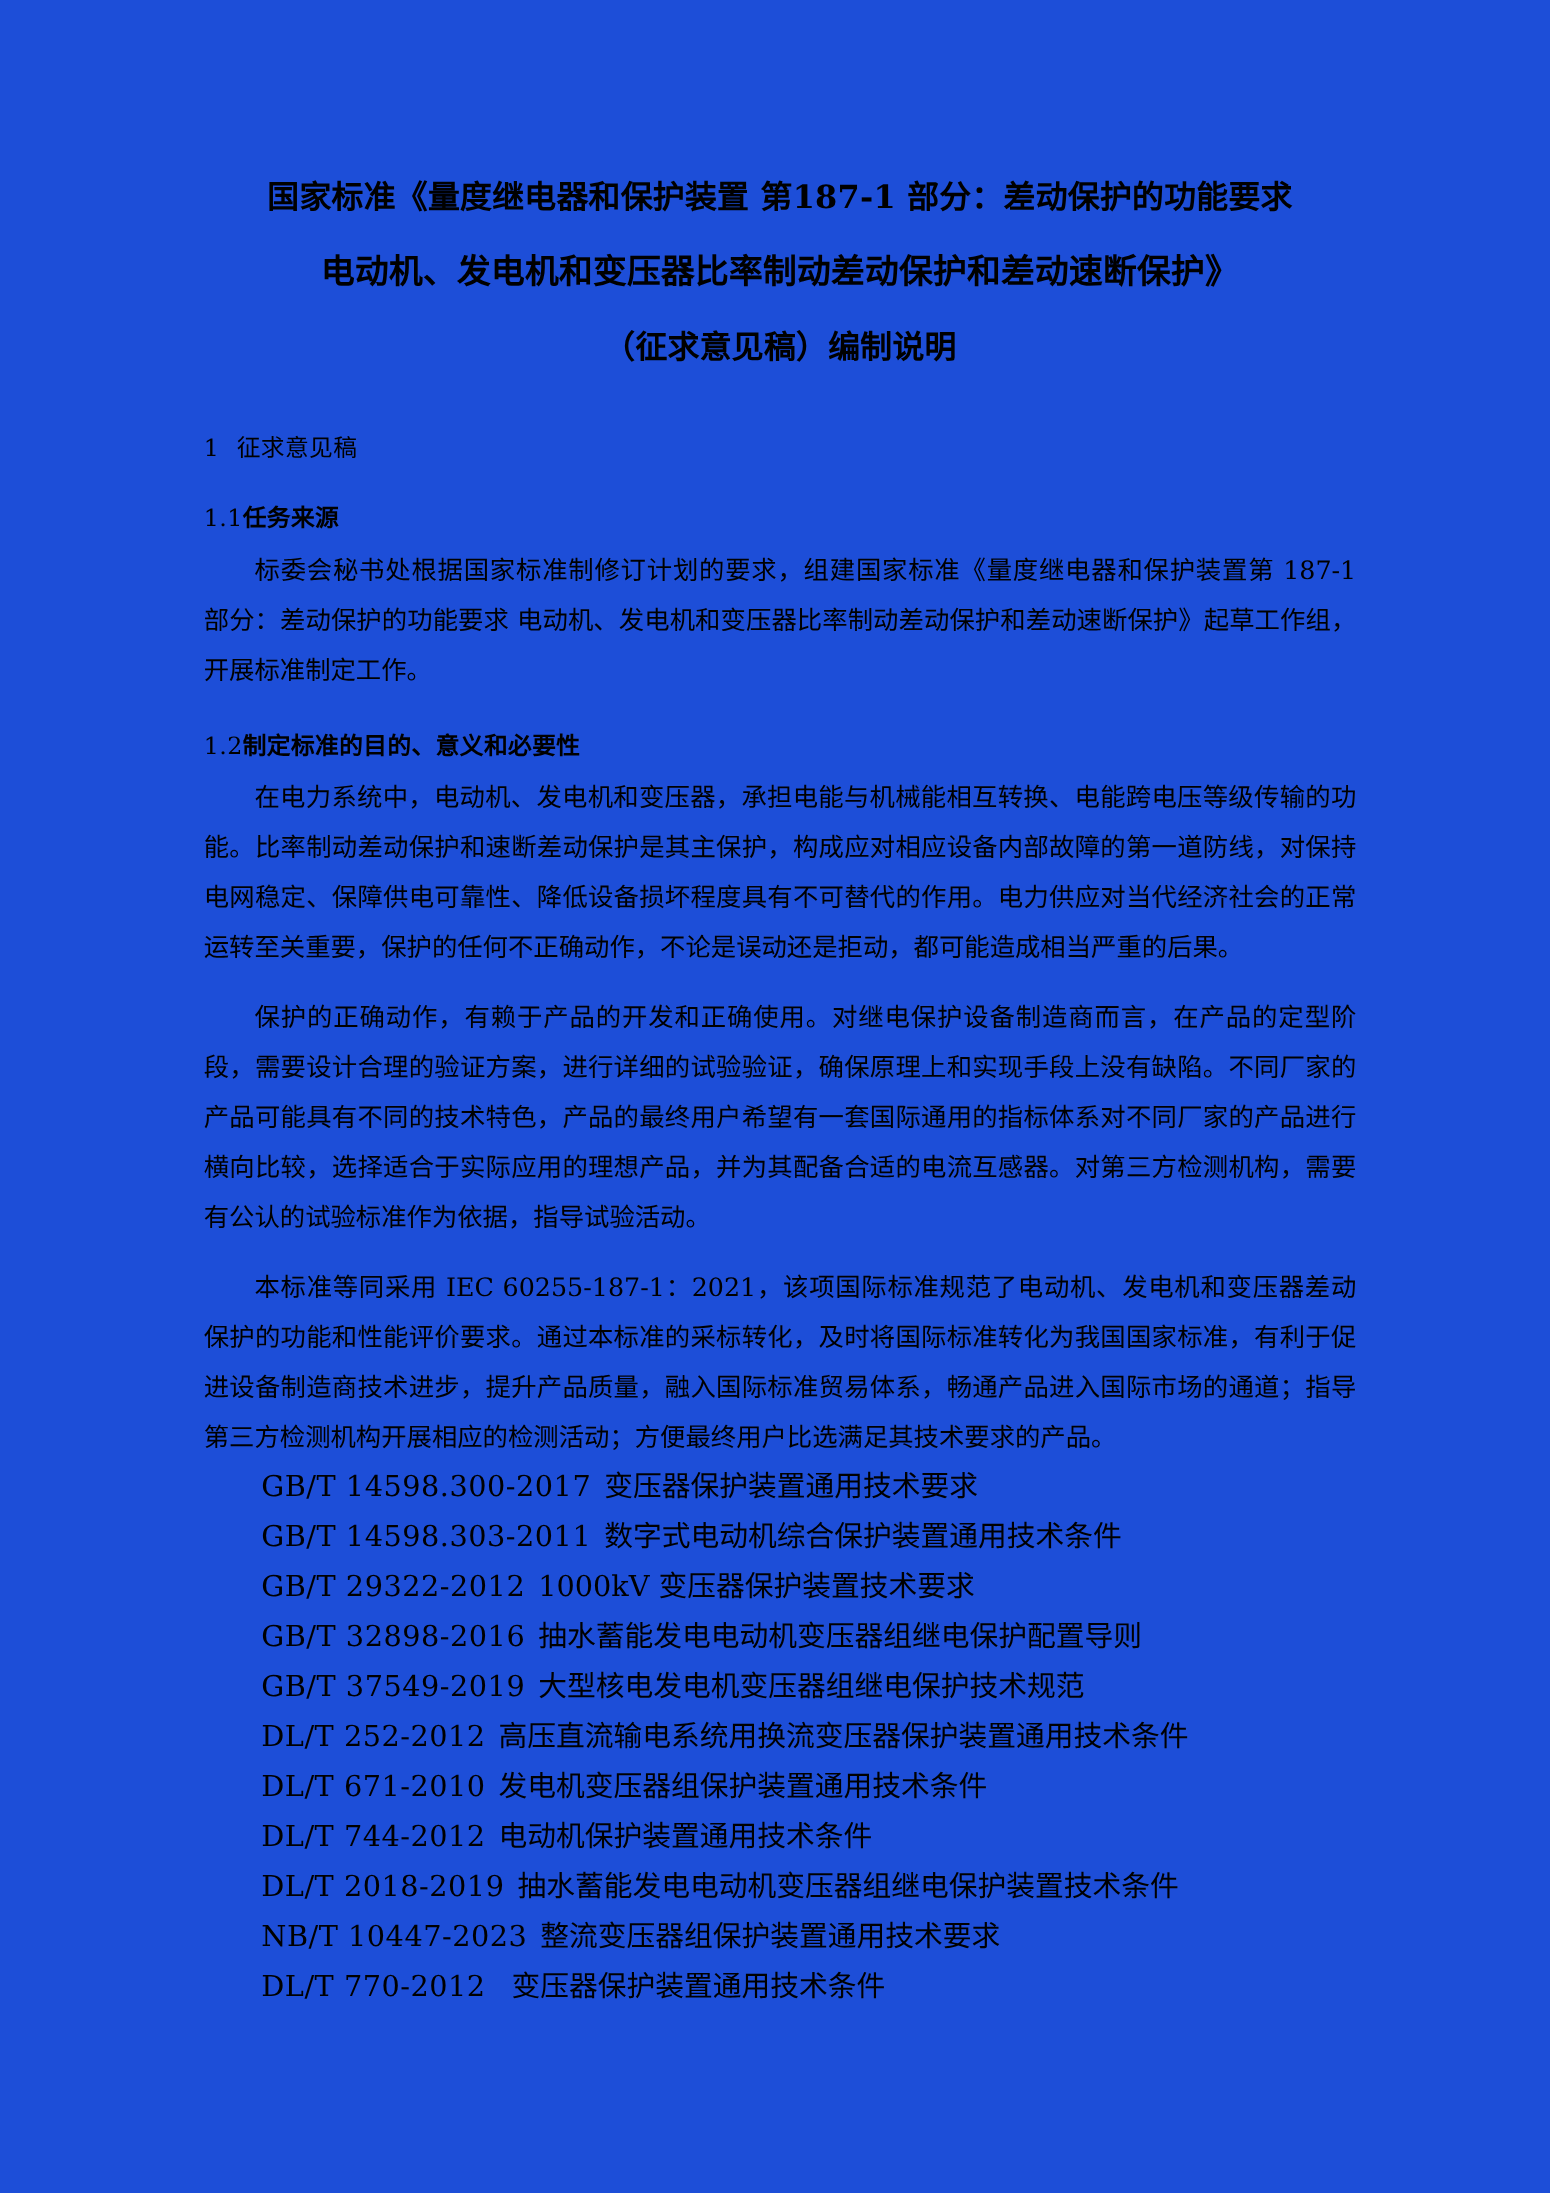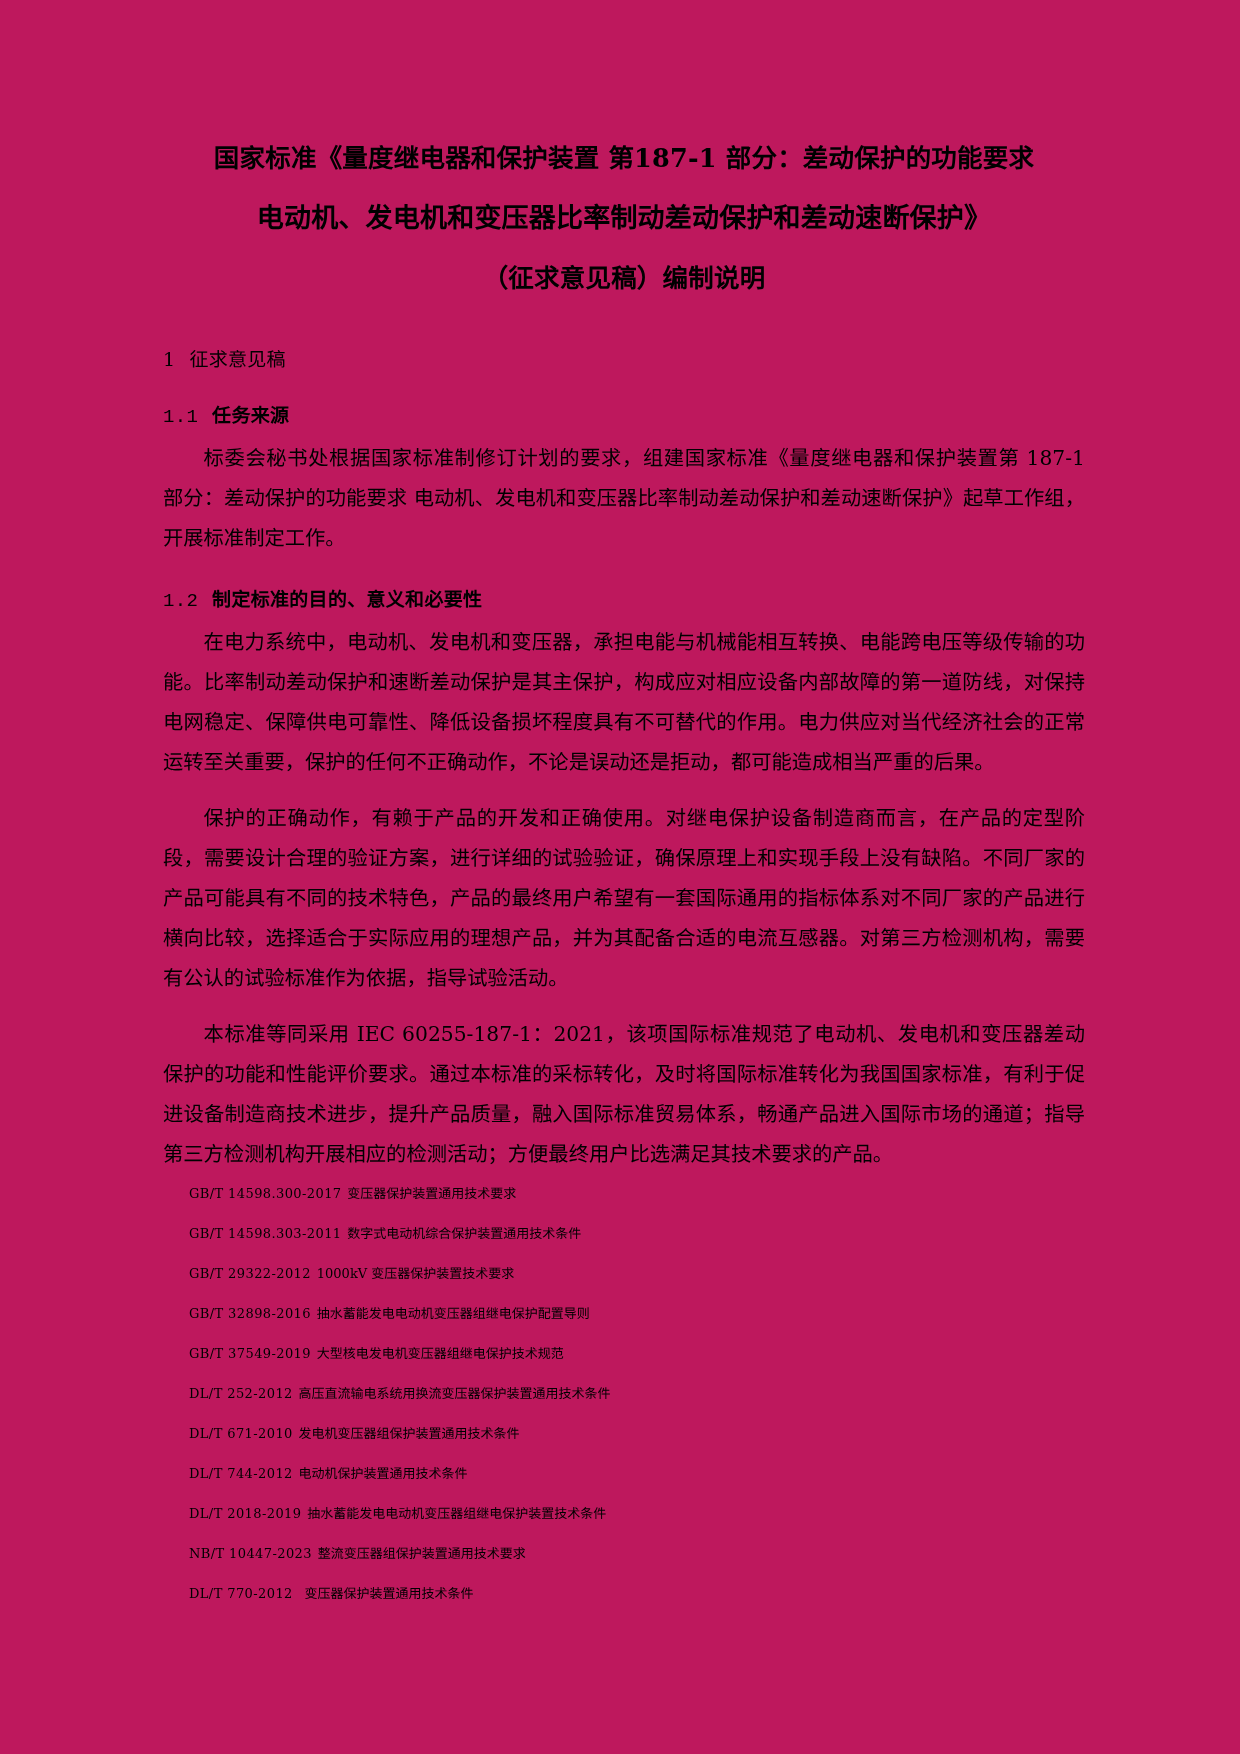--- a/index.html
+++ b/index.html
@@ -10,21 +10,21 @@
   }
   body {
     font-family: "DejaVu Serif", "Liberation Serif", serif;
     color: #000000;
   }
   .page {
     position: relative;
     width: 1240px;
     height: 1754px;
     margin: 0 auto;
-    background: #be185d;
+    background: #1d4ed8;
     box-sizing: border-box;
     overflow: hidden;
   }
   .content {
     position: absolute;
     left: 163px;
     top: 128px;
     width: 922px;
   }
 
@@ -57,22 +57,20 @@
 
   .h2 {
     font-size: 19px;
     font-weight: bold;
     margin: 26px 0 0 0;
     line-height: 30px;
     letter-spacing: 0.3px;
   }
   .h2 .num {
     font-weight: normal;
-    margin-right: 14px;
-    font-family: Liberation Mono, monospace;
   }
 
   
   .para {
     font-size: 20.3px;
     line-height: 40px;
     text-align: justify;
     text-justify: inter-ideograph;
     text-indent: 2em;
     margin: 6px 0 0 0;
@@ -80,21 +78,21 @@
   }
   .para.tight { margin-top: 16px; }
 
   
   .std-list {
     list-style: none;
     margin: 0;
     padding: 0;
   }
   .std-item {
-    font-size: 13px;
+    font-size: 23px;
     line-height: 40px;
     margin: 0;
     padding-left: 2em;
     white-space: nowrap;
   }
   .std-code {
     font-family: "DejaVu Serif", "Liberation Serif", serif;
     letter-spacing: 0.4px;
   }
   .std-title {

